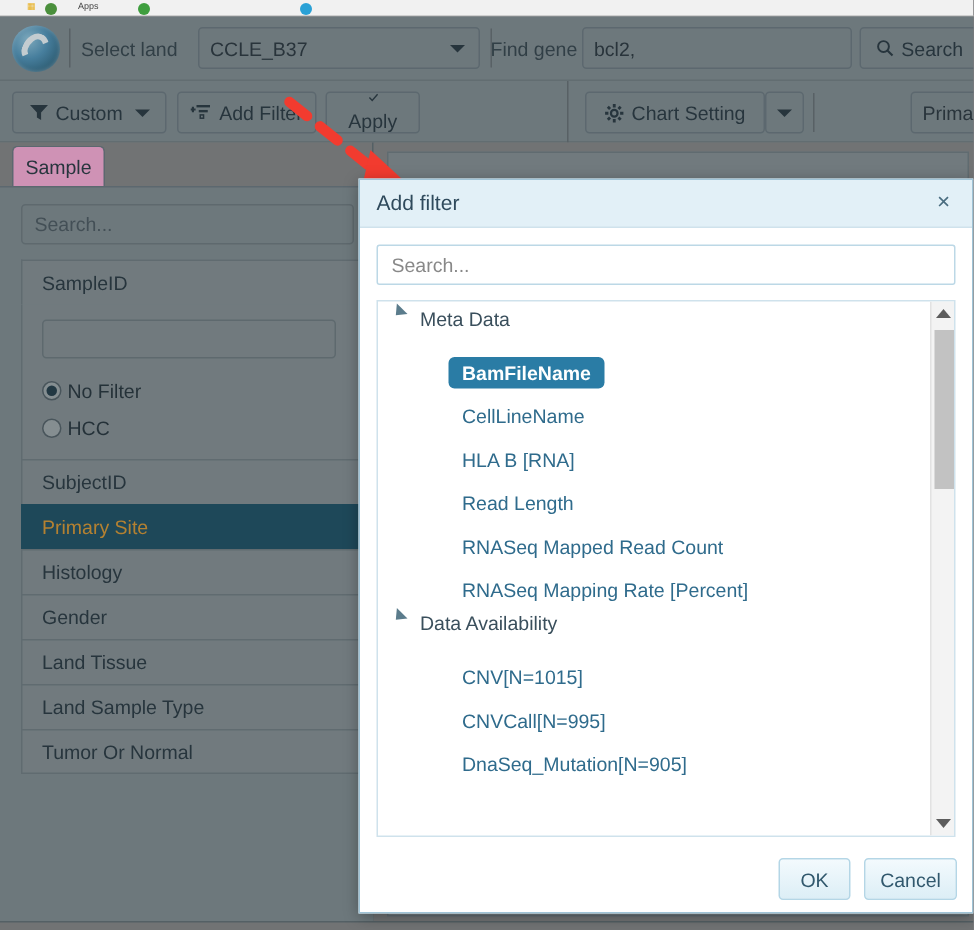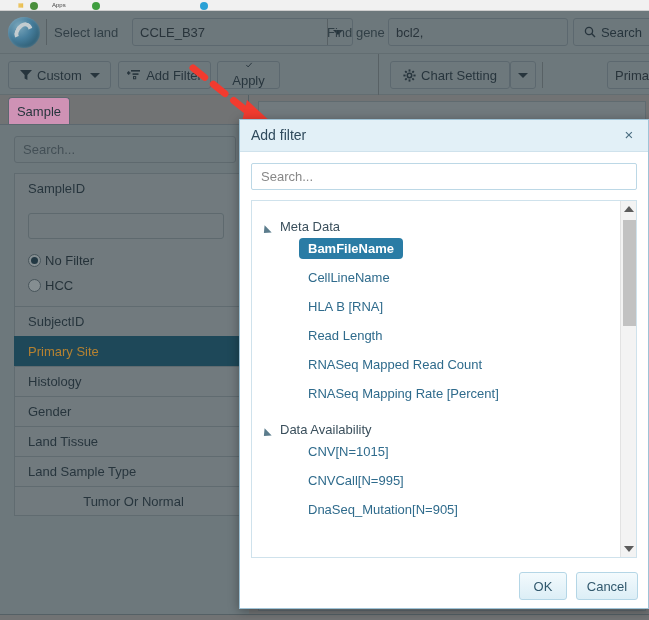--- a/index.html
+++ b/index.html
@@ -88,21 +88,21 @@
     position: absolute; left: 14px; top: 11px; width: 222px; height: 27px;
     border: 1px solid #687479; border-radius: 3px; background: transparent;
     color: #46535a; font-size: 13px; display: flex; align-items: center; padding: 0 8px;
   }
   #field-list { position: absolute; left: 14px; top: 48px; width: 226px; }
   .field-row {
     height: 30px; border: 1px solid #6b777c; border-bottom: none;
     background: #808a8e; color: #22313a; font-size: 13px;
     display: flex; align-items: center; padding-left: 13px; cursor: pointer;
   }
-  .field-row.last { border-bottom: 1px solid #6b777c; justify-content: center; }
+  .field-row.last { border-bottom: 1px solid #6b777c; }
   .field-row.selected { background: #174a5e; color: #d7932b; border-color: #174a5e; }
   .field-expanded {
     border: 1px solid #6b777c; border-bottom: none; border-top: none;
     background: #808a8e; padding: 10px 0 8px 13px;
   }
   #sampleid-input {
     width: 196px; height: 26px; border: 1px solid #687479; border-radius: 3px;
     background: transparent; margin-bottom: 9px;
   }
   .radio-row { display: flex; align-items: center; height: 25px; font-size: 13px; color: #1e2c34; cursor: pointer; }
@@ -159,21 +159,21 @@
   }
   #tree-wrap {
     position: absolute; left: 11px; top: 80px; width: 386px; height: 358px;
     border: 1px solid #cfe2ec; background: #fff; overflow: hidden;
   }
   #tree {
     position: absolute; left: 0; top: 0; width: 370px; height: 100%;
     overflow: hidden; padding-top: 4px;
   }
   .tree-group {
-    height: 29px; display: flex; align-items: flex-end; padding-left: 9px;
+    height: 29px; display: flex; align-items: flex-start; padding-left: 9px;
     font-size: 13px; color: #3a4f5c; cursor: pointer;
   }
   .tri {
     width: 0; height: 0; margin-right: 9px; flex: none;
     border-left: 5px solid transparent; border-right: 5px solid transparent;
     border-top: 6px solid #5b7c8c; transform: rotate(45deg);
   }
   .tree-item {
     height: 29px; display: flex; align-items: center; padding-left: 47px;
     font-size: 13px; color: #2f6b8c; cursor: pointer;
@@ -234,21 +234,21 @@
 </div>
 
 <div id="app-shell">
 
   <div id="toolbar-top">
     <div id="logo">
         <div class="swirl"></div>
       </div>
     <div class="vsep" style="left:46px; top:8px; height:26px;"></div>
     <div class="tb-label" style="left:54px; top:14px;">Select land</div>
-    <div class="tb-field" style="left:132px; top:7px; width:221px; height:28px;">
+    <div class="tb-field" style="left:132px; top:7px; width:188px; height:28px;">
       <span>CCLE_B37</span>
       <span class="caret" style="position:absolute; right:9px; top:11px;"></span>
     </div>
     <div class="vsep" style="left:327px; top:8px; height:26px;"></div>
     <div class="tb-label" style="left:327px; top:14px;">Find gene</div>
     <div class="tb-field" style="left:388px; top:7px; width:180px; height:28px;">
       <span>bcl2,</span>
     </div>
     <div class="tb-btn" style="left:573px; top:7px; width:80px; height:28px;">
       <svg width="12" height="12" viewBox="0 0 12 12">

